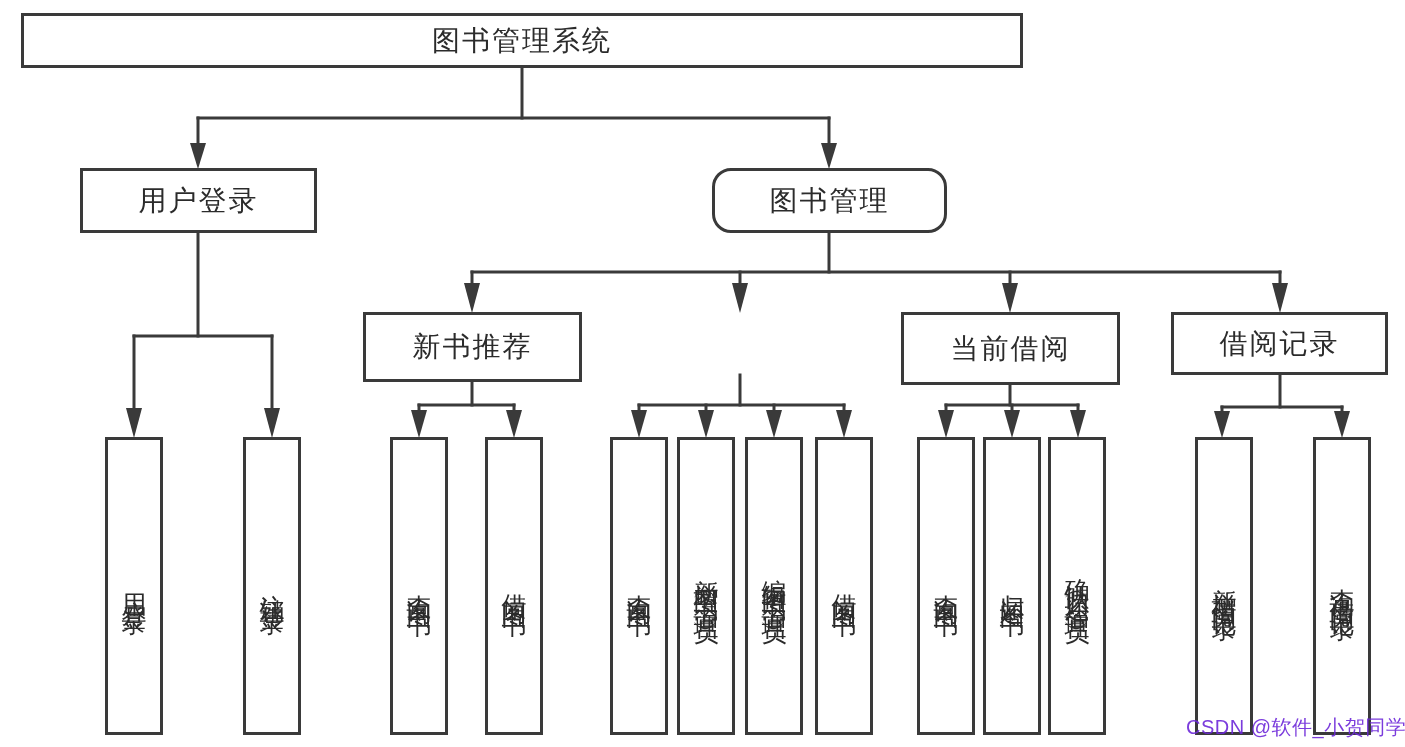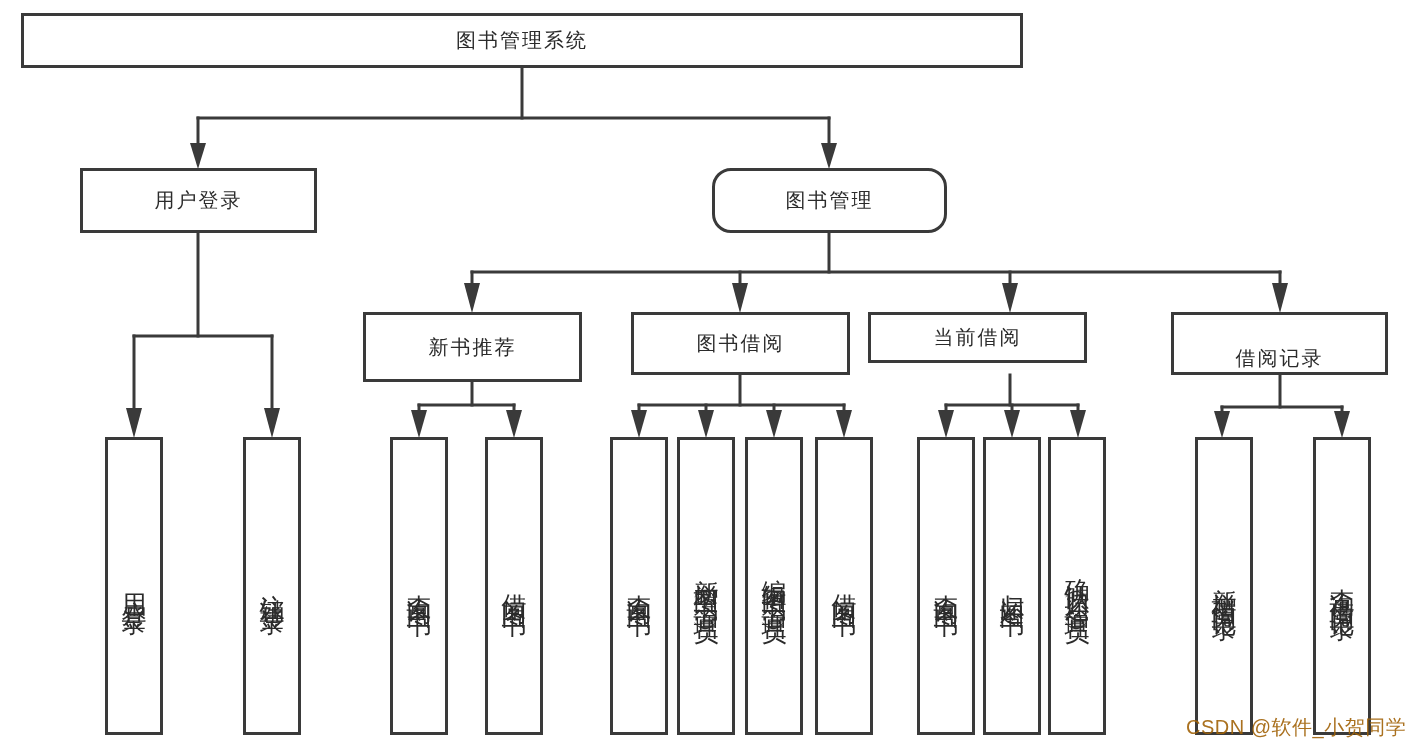--- a/index.html
+++ b/index.html
@@ -35,21 +35,21 @@
     box-sizing: border-box;
     background: #ffffff;
     border: 3px solid #3a3a3a;
     display: flex;
     align-items: center;
     justify-content: center;
     color: #2b2b2b;
     z-index: 2;
   }
   .h-label {
-    font-size: 20px;
+    font-size: 28px;
     letter-spacing: 2px;
     white-space: nowrap;
   }
   .v-node {
     left: auto;
     top: 437px;
     width: 58px;
     height: 298px;
   }
   .v-label {
@@ -58,21 +58,21 @@
     font-size: 25px;
     line-height: 1;
     letter-spacing: 6px;
     white-space: nowrap;
   }
   .watermark {
     position: absolute;
     left: 1186px;
     top: 714px;
     font-size: 20px;
-    color: #a16207;
+    color: #6d28d9;
     letter-spacing: 0.5px;
     white-space: nowrap;
     z-index: 10;
     opacity: 0.9;
   }
 </style>
 </head>
 <body>
 
 <div id="canvas">
@@ -146,27 +146,24 @@
   <div class="node" style="left:80px; top:168px; width:237px; height:65px;">
     <span class="h-label">用户登录</span>
   </div>
   <div class="node" style="left:712px; top:168px; width:235px; height:65px;border-radius:19px;">
     <span class="h-label">图书管理</span>
   </div>
 
   <div class="node" style="left:363px; top:312px; width:219px; height:70px;">
     <span class="h-label">新书推荐</span>
   </div>
-  <div class="node" style="left:631px; top:312px; width:219px; height:63px;">
-    <span class="h-label">图书借阅</span>
-  </div>
-  <div class="node" style="left:868px; top:312px; width:219px; height:51px;">
+  <div class="node" style="left:901px; top:312px; width:219px; height:73px;">
     <span class="h-label">当前借阅</span>
   </div>
-  <div class="node" style="left:1171px; top:312px; width:217px; height:63px;align-items:flex-end;">
+  <div class="node" style="left:1171px; top:312px; width:217px; height:63px;">
     <span class="h-label">借阅记录</span>
   </div>
 
   <div class="node v-node" style="left:105px;">
     <span class="v-label">用户登录</span>
   </div>
   <div class="node v-node" style="left:243px;">
     <span class="v-label">注销登录</span>
   </div>
 

